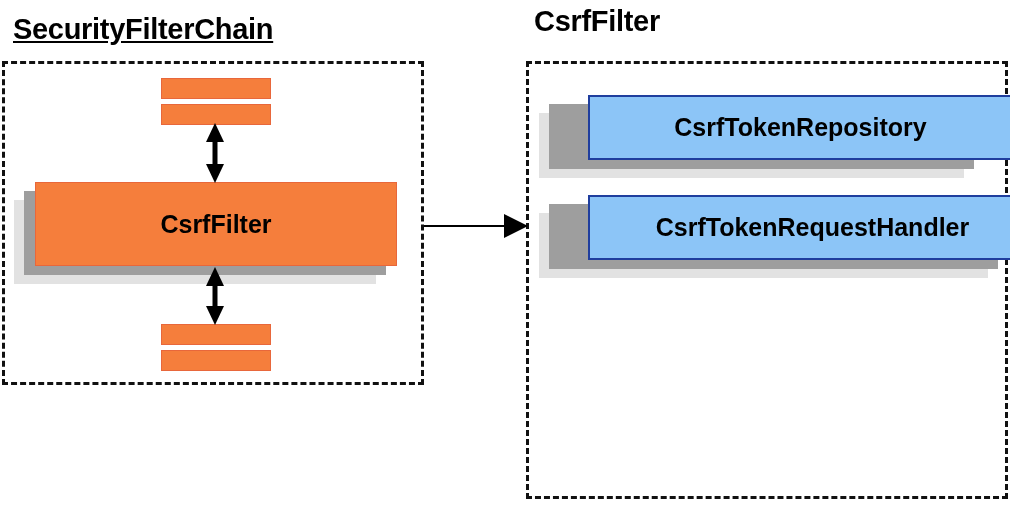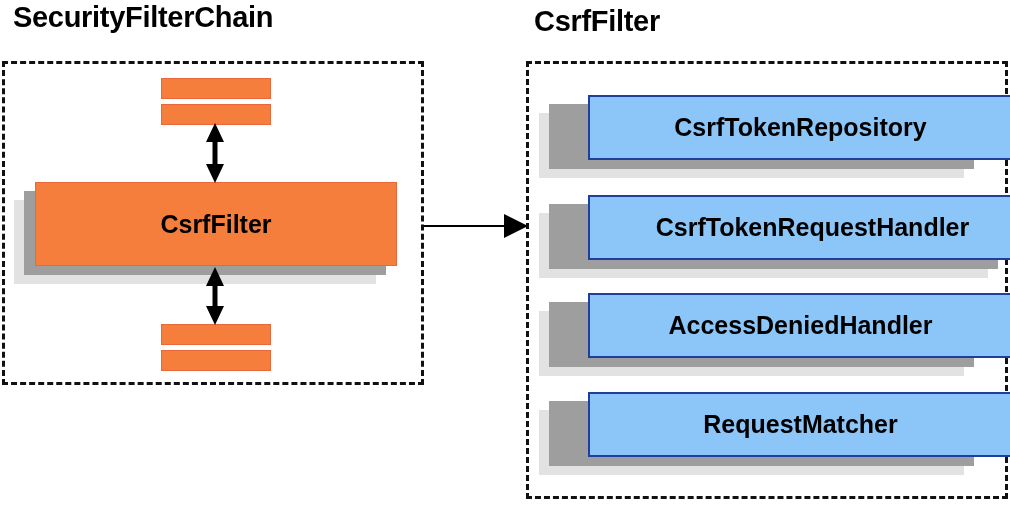--- a/index.html
+++ b/index.html
@@ -19,21 +19,21 @@
   
   .panel-title {
     position: absolute;
     font-size: 29px;
     font-weight: bold;
     color: #000000;
     letter-spacing: -0.3px;
     white-space: nowrap;
     line-height: 1;
   }
-  #title-left  { left: 13px;  top: 3px; }
+  #title-left  { left: 13px;  top: 15px; text-decoration: underline; }
   #title-right { left: 534px; top: 7px; }
 
   
   .group-box {
     position: absolute;
     border: 3px dashed #111111;
     box-sizing: border-box;
     background: transparent;
   }
   #group-left  { left: 2px;   top: 61px; width: 422px; height: 324px; }
@@ -146,31 +146,21 @@
     <div class="shadow-near"></div>
     <div class="face">CsrfTokenRepository</div>
   </div>
 
   <div id="node-csrftokenrequesthandler" class="node blue blue-node">
     <div class="shadow-far"></div>
     <div class="shadow-near"></div>
     <div class="face">CsrfTokenRequestHandler</div>
   </div>
 
-  <div id="node-accessdeniedhandler" class="node blue blue-node">
-    <div class="shadow-far"></div>
-    <div class="shadow-near"></div>
-    <div class="face">AccessDeniedHandler</div>
-  </div>
 
-  <div id="node-requestmatcher" class="node blue blue-node">
-    <div class="shadow-far"></div>
-    <div class="shadow-near"></div>
-    <div class="face">RequestMatcher</div>
-  </div>
 
   <svg id="arrow-layer" viewBox="0 0 1010 505">
 
     <g>
       <line x1="215" y1="133" x2="215" y2="173" stroke="#000000" stroke-width="5"></line>
       <polygon points="215,123 206,142 224,142" fill="#000000"></polygon>
       <polygon points="215,183 206,164 224,164" fill="#000000"></polygon>
     </g>
 
     <g>

